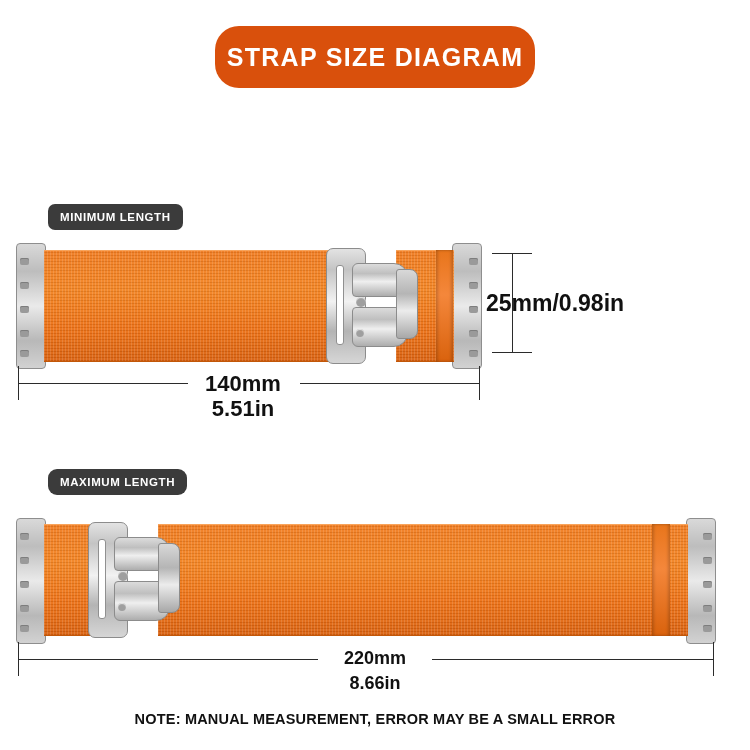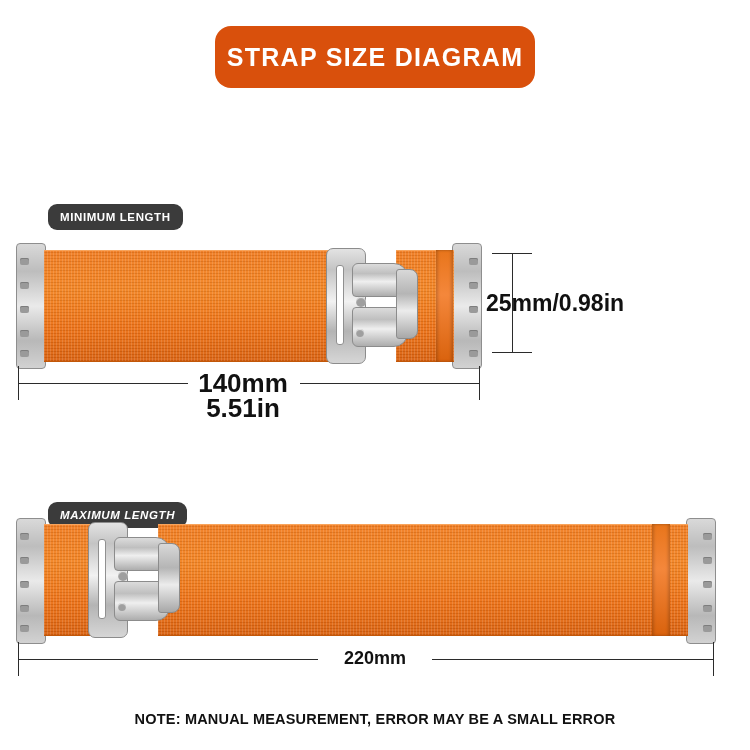--- a/index.html
+++ b/index.html
@@ -22,21 +22,21 @@
   }
 
   
   .title-pill {
     position: absolute;
     left: 215px;
     top: 26px;
     width: 320px;
     height: 62px;
     background: #d9500c;
-    border-radius: 16px;
+    border-radius: 24px;
     display: flex;
     align-items: center;
     justify-content: center;
   }
   .title-pill .title-text {
     color: #ffffff;
     font-size: 25px;
     font-weight: bold;
     letter-spacing: 1.3px;
     white-space: nowrap;
@@ -47,22 +47,22 @@
     position: absolute;
     background: #3b3b3b;
     color: #ffffff;
     border-radius: 9px;
     font-size: 11.5px;
     font-weight: bold;
     letter-spacing: 0.6px;
     padding: 7px 12px 7px 12px;
     white-space: nowrap;
   }
-  .tag-min { left: 48px; top: 204px; }
-  .tag-max { left: 48px; top: 502px; font-style: italic; }
+  .tag-min { left: 48px; top: 204px; border-radius: 7px; }
+  .tag-max { left: 48px; top: 469px; }
 
   
   .strap {
     position: absolute;
   }
 
   
   .lug {
     position: absolute;
     background: linear-gradient(to bottom, #d9d9d9 0%, #bdbdbd 22%, #eaeaea 50%, #b8b8b8 78%, #d2d2d2 100%);
@@ -225,21 +225,21 @@
 
   <div class="dim-line dim-v" style="left:512px; top:253px; height:100px;"></div>
   <div class="tick" style="left:492px; top:253px; width:40px; height:1px;"></div>
   <div class="tick" style="left:492px; top:352px; width:40px; height:1px;"></div>
   <div class="dim-label" style="left:486px; top:290px; font-size:23px; text-align:left;">25mm/0.98in</div>
 
   <div class="dim-line dim-h" style="left:18px; top:383px; width:170px;"></div>
   <div class="dim-line dim-h" style="left:300px; top:383px; width:180px;"></div>
   <div class="tick" style="left:18px; top:366px; width:1px; height:34px;"></div>
   <div class="tick" style="left:479px; top:366px; width:1px; height:34px;"></div>
-  <div class="dim-label" style="left:178px; top:371px; width:130px; font-size:26px; line-height:25px;">
+  <div class="dim-label" style="left:178px; top:371px; width:130px; font-size:22px; line-height:25px;">
     <span class="l1">140mm</span>
     <span class="l2">5.51in</span>
   </div>
 
   <div class="tag tag-max">MAXIMUM LENGTH</div>
 
   <div class="strap">
 
     <div class="lug" style="left:16px; top:518px; width:30px; height:126px;">
       <div class="notch" style="top:14px;"></div>
@@ -273,17 +273,18 @@
       <div class="pin" style="left:30px; top:84px; width:8px; height:8px;"></div>
     </div>
   </div>
 
   <div class="dim-line dim-h" style="left:18px; top:659px; width:300px;"></div>
   <div class="dim-line dim-h" style="left:432px; top:659px; width:282px;"></div>
   <div class="tick" style="left:18px; top:642px; width:1px; height:34px;"></div>
   <div class="tick" style="left:713px; top:642px; width:1px; height:34px;"></div>
   <div class="dim-label" style="left:310px; top:646px; width:130px; font-size:18px; line-height:25px;">
     <span class="l1">220mm</span>
+    <span class="l2">8.66in</span>
   </div>
 
   <div class="note">NOTE: MANUAL MEASUREMENT, ERROR MAY BE A SMALL ERROR</div>
 
 </div>
 
 </body></html>

